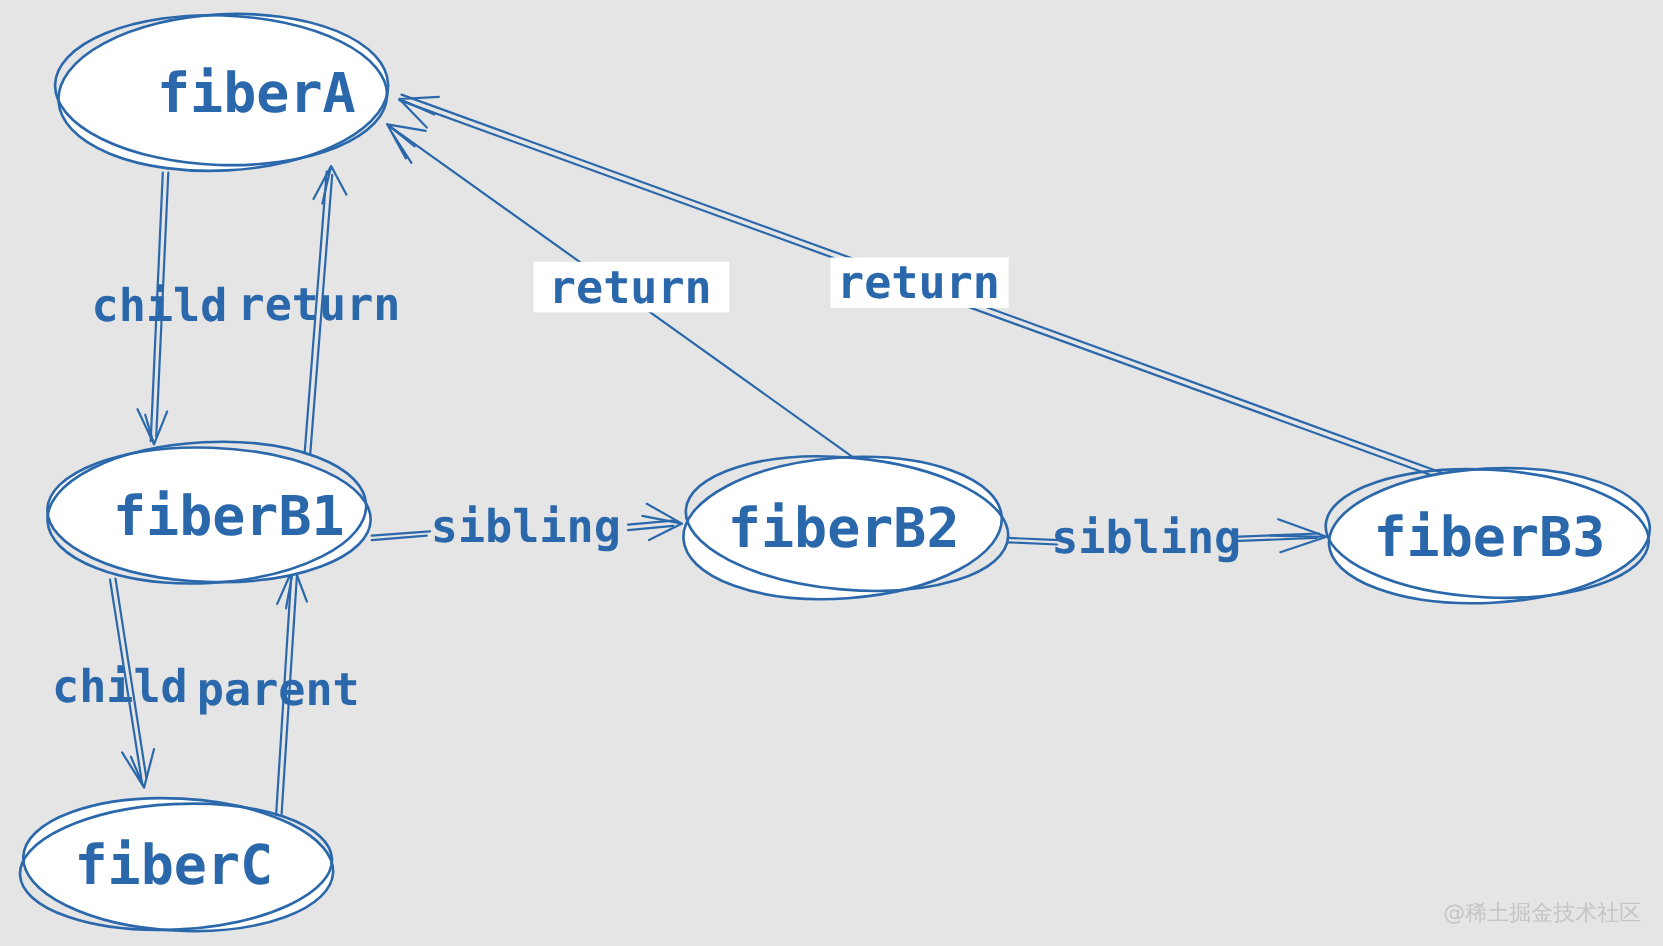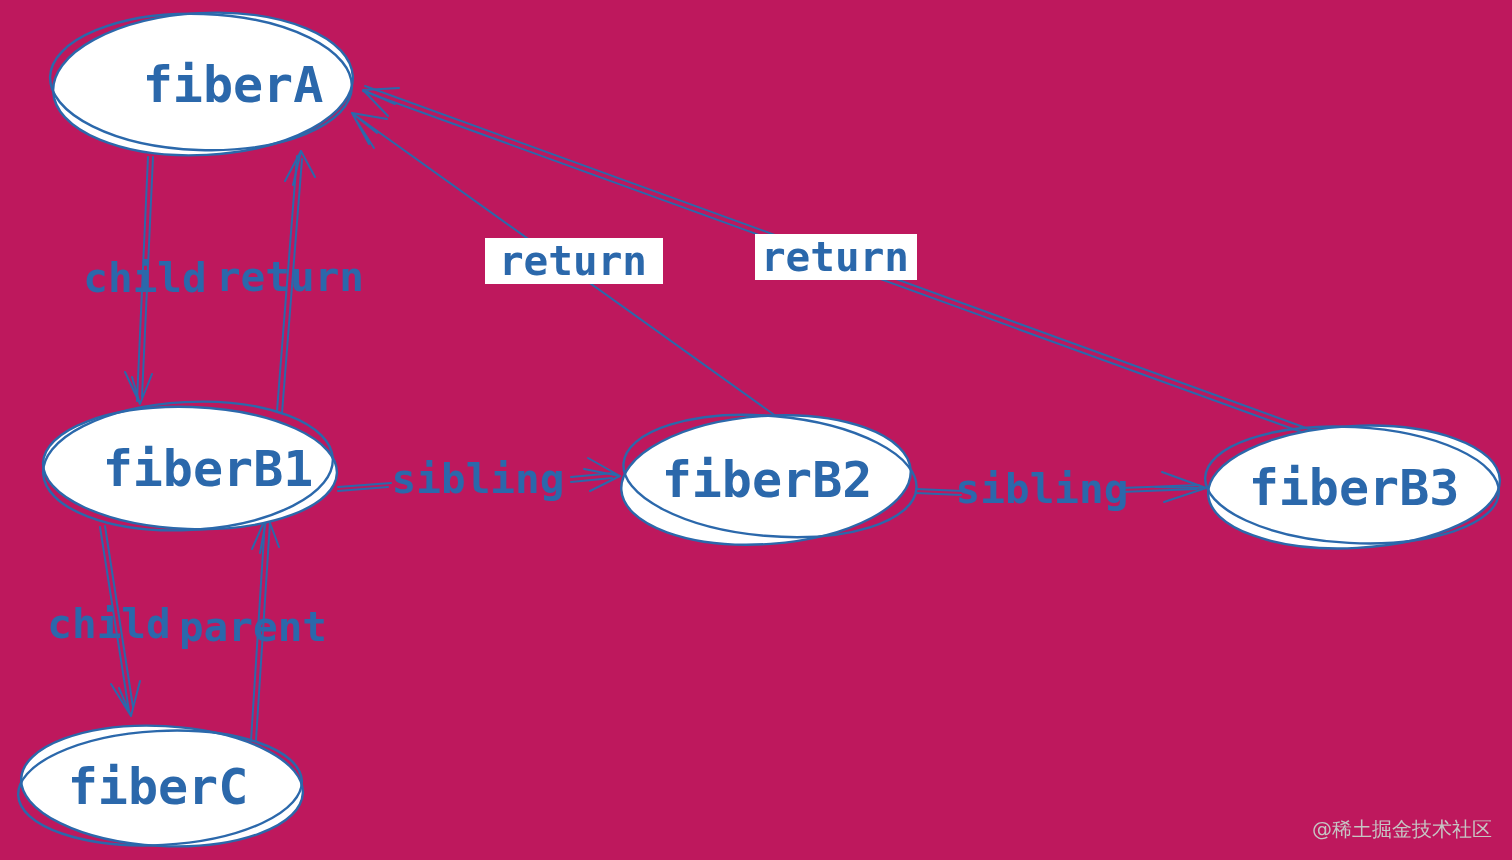--- a/index.html
+++ b/index.html
@@ -1,16 +1,16 @@
 <!DOCTYPE html>
 <html><head>
 <meta charset="utf-8">
 <style>
   html,body{margin:0;padding:0;background:#ffffff;}
-  .stage{position:relative;width:1512px;height:860px;background:#be185d;overflow:hidden;}
+  .stage{position:relative;width:1512px;height:860px;background:#e5e5e5;overflow:hidden;}
   svg{display:block;}
   text{font-family:"DejaVu Sans Mono","Liberation Mono",monospace;font-weight:bold;}
   .node-label{font-size:50px;}
   .edge-label{font-size:41px;}
   .watermark{font-family:"DejaVu Sans","Liberation Sans",sans-serif;font-weight:normal;font-size:20px;}
 </style>
 </head>
 <body>
 
 <div class="stage">

